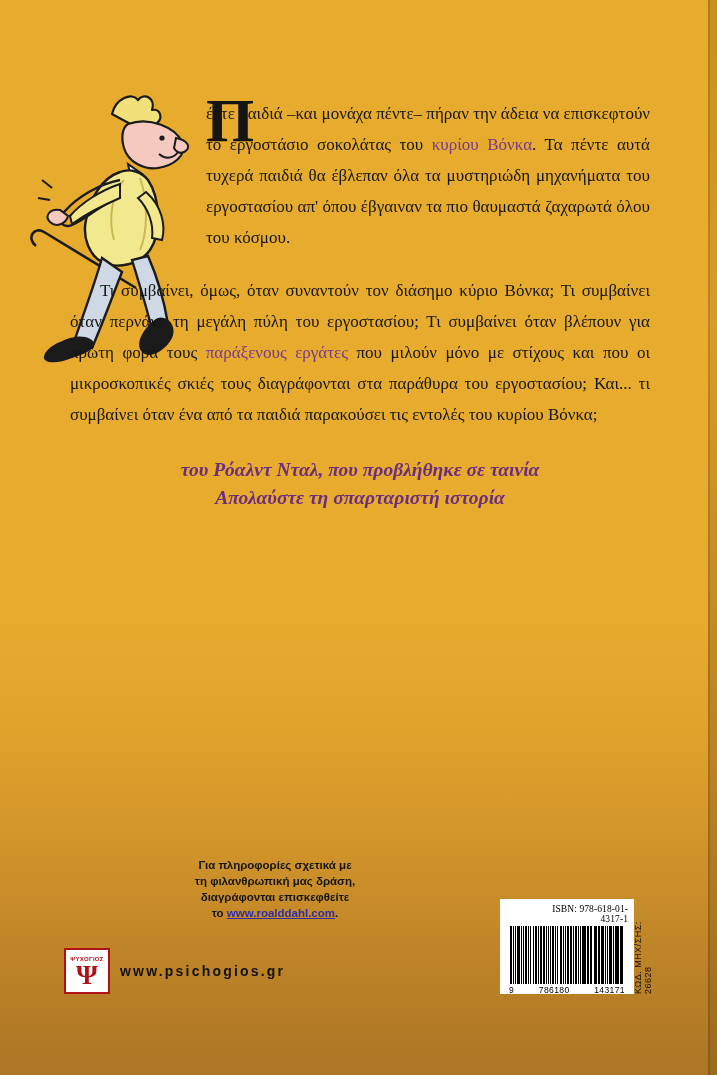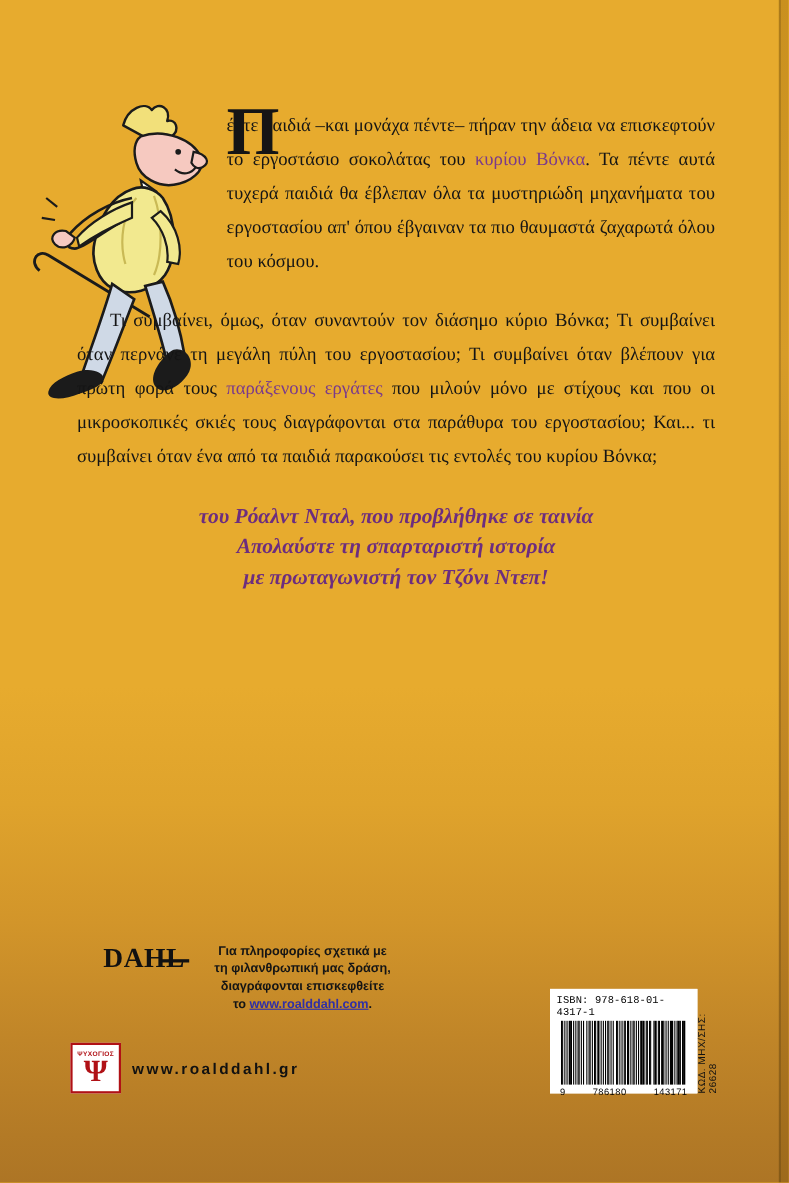--- a/index.html
+++ b/index.html
@@ -230,26 +230,27 @@
     left: 500px;
     top: 54px;
     width: 134px;
     height: 95px;
     background: #ffffff;
     border: 1px solid #ffffff;
     box-sizing: border-box;
     padding: 4px 5px 2px 5px;
   }
   .isbn {
-    font-family: Liberation Mono, monospace;
+    font-family: Liberation Serif, serif;
     font-size: 9.5px;
     color: #000;
-    text-align: left;
+    text-align: right;
     letter-spacing: 0.1px;
     margin-bottom: 2px;
+    margin-left: 32px;
   }
   .bars {
     height: 58px;
     display: flex;
     align-items: stretch;
     gap: 0px;
     padding: 0 4px;
   }
   .bars span { display: block; background: #000; }
   .digits {
@@ -335,44 +336,42 @@
       </p>
     </div>
 
     <p class="para para2">
       <span>Τι συμβαίνει, όμως, όταν συναντούν τον διάσημο κύριο Βόνκα; Τι συμβαίνει όταν περνάνε τη μεγάλη πύλη του εργοστασίου; Τι συμβαίνει όταν βλέπουν για πρώτη φορά τους </span><span class="hl">παράξενους εργάτες</span><span> που μιλούν μόνο με στίχους και που οι μικροσκοπικές σκιές τους διαγράφονται στα παράθυρα του εργοστασίου; Και... τι συμβαίνει όταν ένα από τα παιδιά παρακούσει τις εντολές του κυρίου Βόνκα;</span>
     </p>
 
     <div class="italic-block">
       <div>του Ρόαλντ Νταλ, που προβλήθηκε σε ταινία</div>
       <div>Απολαύστε τη σπαρταριστή ιστορία</div>
-      <div>με πρωταγωνιστή τον Τζόνι Ντεπ!</div>
     </div>
   </div>
 
   <div class="footer">
 
     <div class="rd-logo">
-      <div class="l2"><span>DA</span><span>H</span><span class="strike">L</span></div>
     </div>
 
     <div class="charity">
       <div>Για πληροφορίες σχετικά με</div>
       <div>τη φιλανθρωπική μας δράση,</div>
       <div>διαγράφονται επισκεφθείτε</div>
       <div><span>το </span><a href="#">www.roalddahl.com</a><span>.</span></div>
     </div>
 
     <div class="psichogios">
       <div class="psi-mark">
         <div class="psi-word">ΨΥΧΟΓΙΟΣ</div>
         <div class="psi-glyph">Ψ</div>
       </div>
       <div class="pub-text">
-        <div class="pub-url">www.roalddahl.gr</div>
+        <div class="pub-url">www.psichogios.gr</div>
       </div>
     </div>
 
 
     <div class="barcode-box">
       <div class="isbn">ISBN: 978-618-01-4317-1</div>
       <div class="bars" id="bars">
           <span style="width:1px"></span>
           <span style="width:1px;background:transparent"></span>
           <span style="width:1px"></span>

